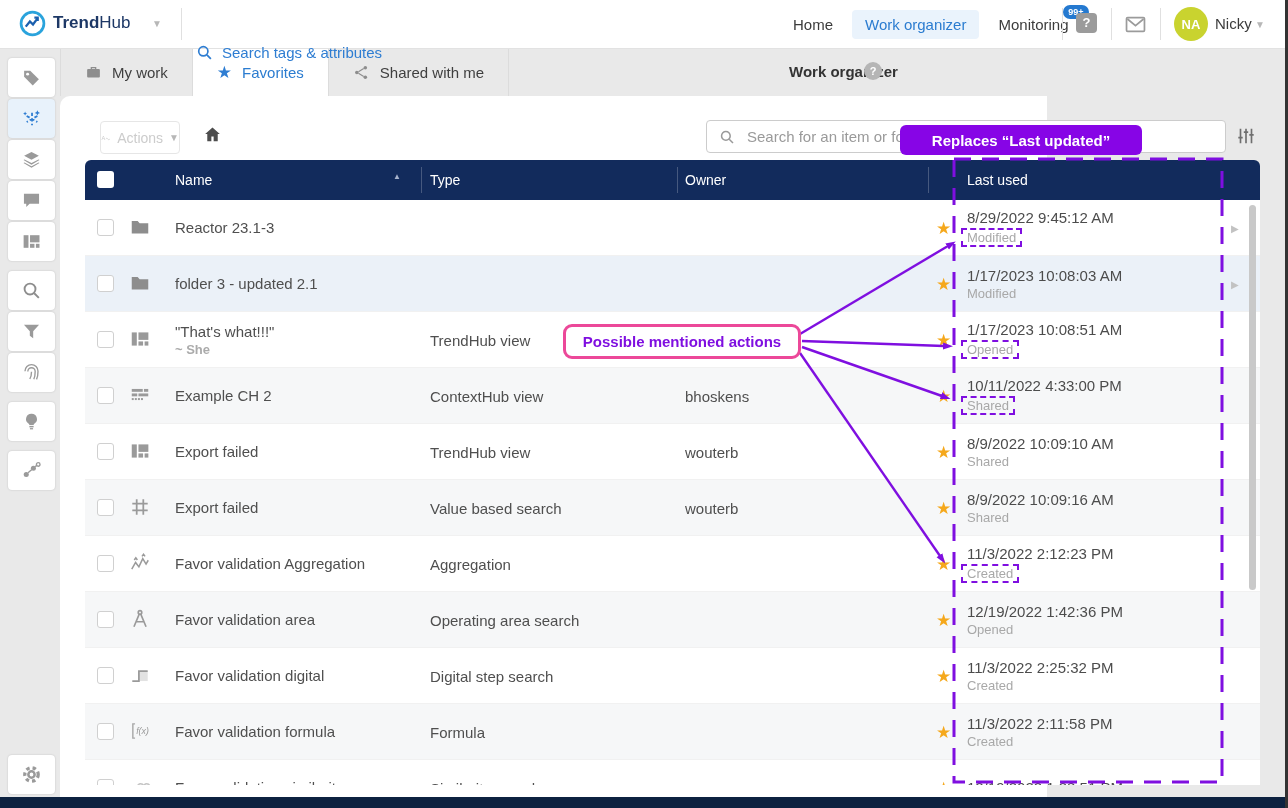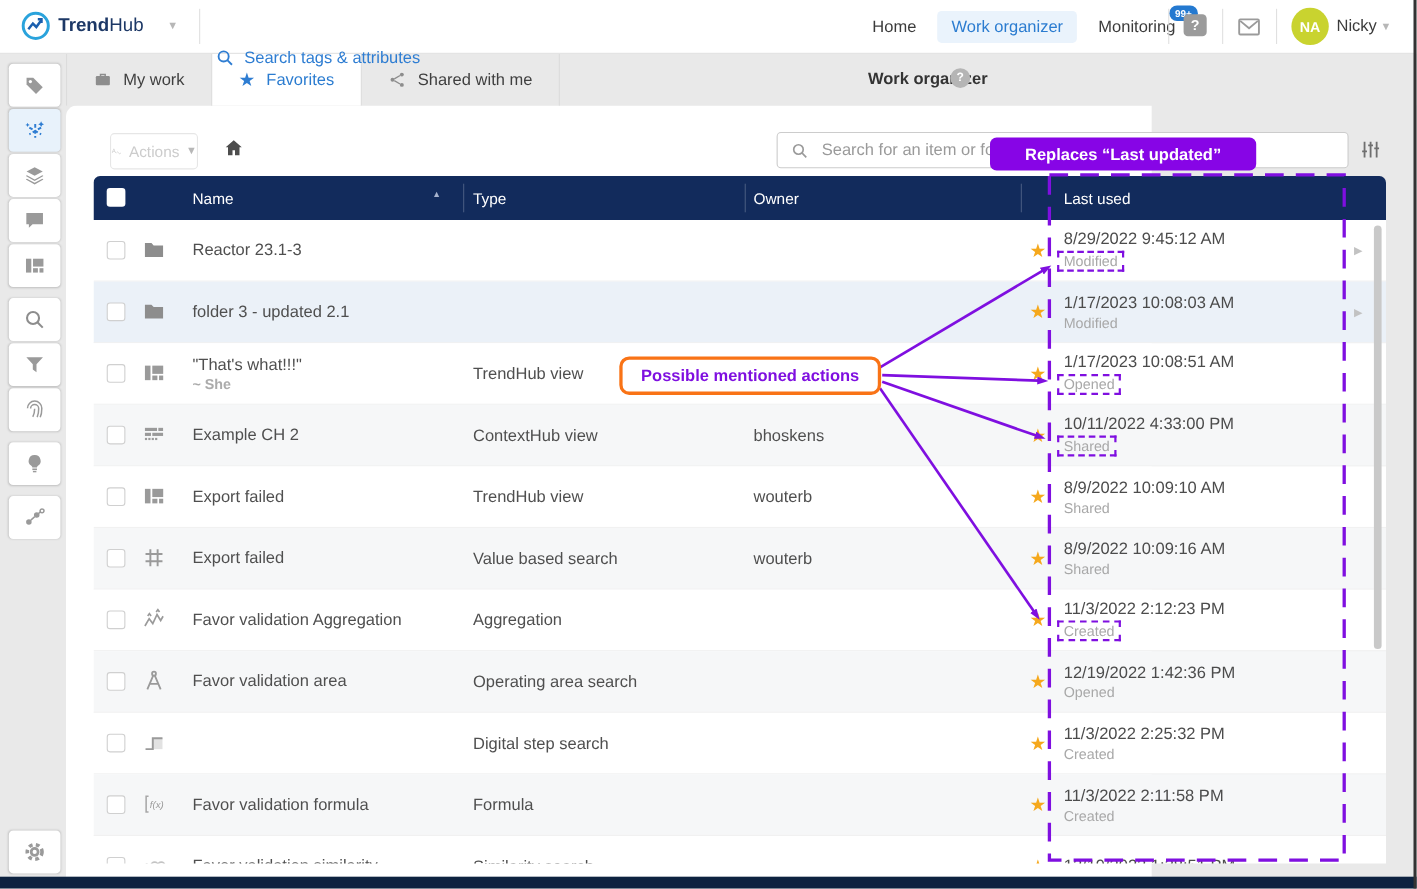--- a/index.html
+++ b/index.html
@@ -84,21 +84,21 @@
   .datecell{position:absolute;left:882px;top:0;height:55px;display:flex;flex-direction:column;justify-content:center;align-items:flex-start;}
   .dt{font-size:15px;color:#4c4c4c;}
   .st{font-size:13px;color:#a8a8a8;margin-top:2px;}
   .st.flagged{border:2px dashed #7f0fe0;padding:0 4px;margin-left:-6px;}
   .rchev{position:absolute;left:1146px;top:50%;transform:translateY(-50%);font-size:10px;color:#c2c2c2;cursor:pointer;}
   .scrollthumb{position:absolute;left:1189px;top:109px;width:7px;height:385px;background:#c9c9c9;border-radius:4px;cursor:pointer;}
 
   
   .overlay{position:absolute;left:0;top:0;width:1288px;height:808px;pointer-events:none;z-index:60;}
   .anno-badge{position:absolute;left:900px;top:125px;width:242px;height:30px;background:#8705e6;border-radius:6px;color:#fff;font-size:15px;font-weight:bold;display:flex;align-items:center;justify-content:center;z-index:65;}
-  .anno-callout{position:absolute;left:563px;top:324px;width:232px;height:29px;background:#fff;border:3px solid #f97316;border-radius:9px;color:#7f0fe0;font-size:15px;font-weight:bold;display:flex;align-items:center;justify-content:center;z-index:65;}
+  .anno-callout{position:absolute;left:563px;top:324px;width:232px;height:29px;background:#fff;border:3px solid #ec4899;border-radius:9px;color:#7f0fe0;font-size:15px;font-weight:bold;display:flex;align-items:center;justify-content:center;z-index:65;}
 
   
   .bottombar{position:absolute;left:0;top:797px;width:1288px;height:11px;background:#0d2240;z-index:70;}
   .rightedge{position:absolute;left:1285px;top:0;width:3px;height:808px;background:#333;z-index:70;}
 </style>
 </head>
 <body>
 
 <div class="stage">
 
@@ -453,20 +453,23 @@
               <span class="dt">12/19/2022 1:42:36 PM</span>
               <span class="st">Opened</span>
             </div>
           </div>
           <div class="row">
             <span class="cb"></span>
             <span class="ricon"><svg viewBox="0 0 20 20">
                 <rect x="9" y="6.5" width="8" height="9" fill="#e2e2e2"></rect>
                 <path d="M3 15.5h6v-9h8" stroke="#9a9a9a" stroke-width="1.6" fill="none"></path>
               </svg></span>
+            <div class="namecell">
+              <span class="nm">Favor validation digital</span>
+            </div>
             <span class="type">Digital step search</span>
             <span class="star">★</span>
             <div class="datecell">
               <span class="dt">11/3/2022 2:25:32 PM</span>
               <span class="st">Created</span>
             </div>
           </div>
           <div class="row alt">
             <span class="cb"></span>
             <span class="ricon"><svg viewBox="0 0 20 20">

